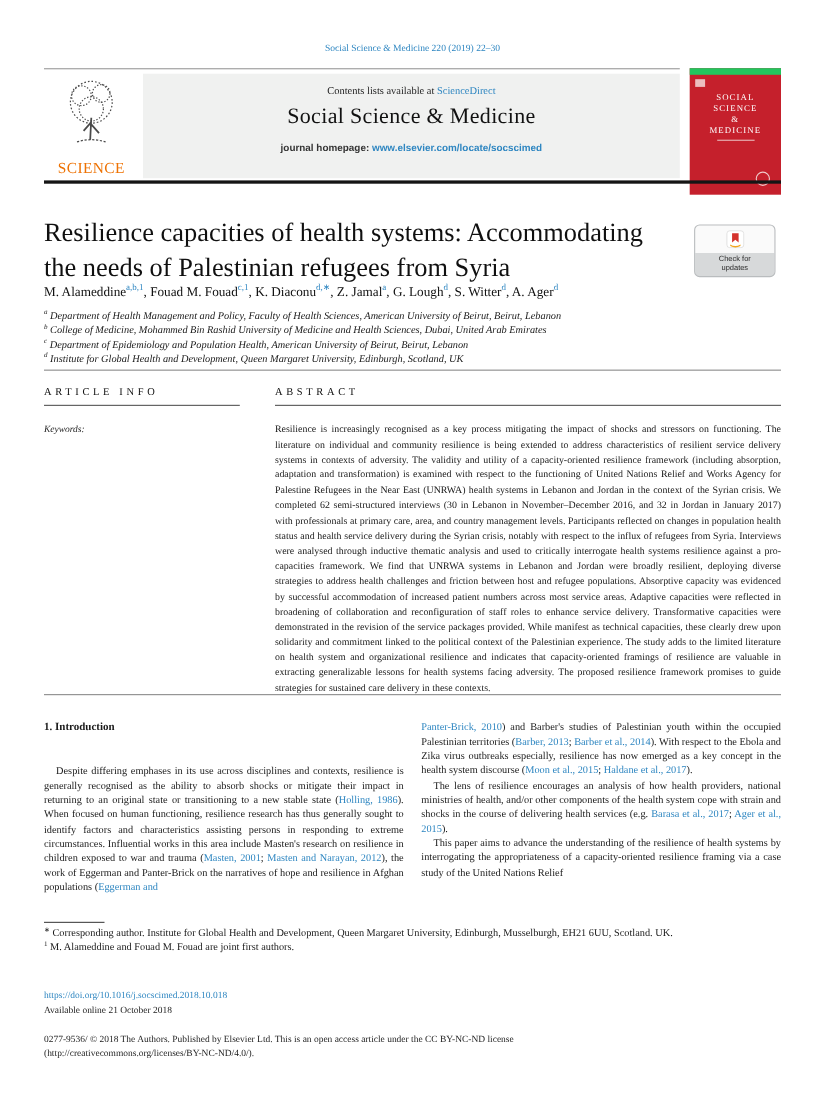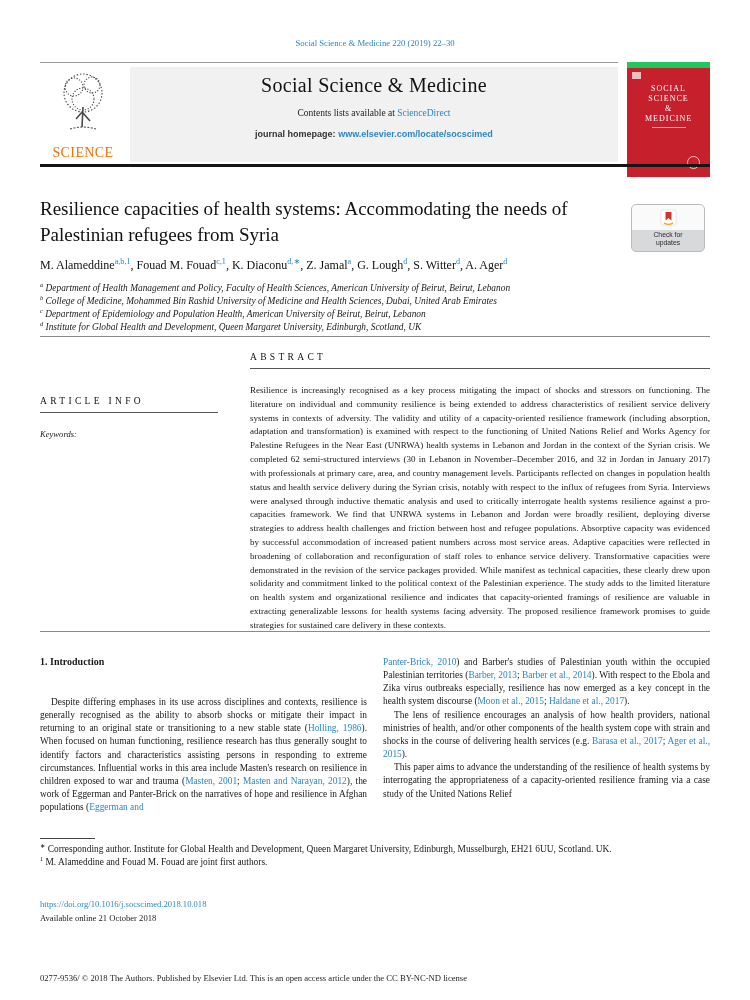--- a/index.html
+++ b/index.html
@@ -44,54 +44,54 @@
 
   
   #journal-cover{top:62px;left:627px;width:83px;height:115px;background:var(--red);border-top:6px solid #22c55e;position:absolute;}
   #cover-mark{position:absolute;top:4px;left:5px;width:9px;height:7px;background:#f3d9d9;opacity:.85;}
   #cover-title{margin-top:16px;text-align:center;color:#fff;font-size:8px;letter-spacing:1px;line-height:1.25;}
   #cover-title div{white-space:nowrap;}
   #cover-rule{width:34px;height:1px;background:#e9b9bb;margin:3px auto 0;}
   #cover-emblem{position:absolute;right:10px;bottom:8px;width:13px;height:13px;border:1.6px solid #f0c9c9;border-radius:50%;}
 
   
-  #article-title{top:196px;left:40px;width:565px;font-size:19px;line-height:1.35;color:#101010;font-family:Liberation Serif, serif;}
+  #article-title{top:196px;left:40px;width:565px;font-size:24px;line-height:1.35;color:#101010;font-family:Liberation Serif, serif;}
   #authors{top:258px;left:40px;width:660px;font-size:12px;color:#101010;}
   #affiliations{top:282px;left:40px;width:660px;font-size:7.8px;font-style:italic;line-height:1.55;color:#222;}
 
   
   #check-badge{top:204px;left:631px;width:74px;height:48px;border:1px solid #b9bcbe;border-radius:5px;background:linear-gradient(#fafafa 0 55%,#d7d9da 55% 100%);text-align:center;cursor:pointer;}
   #check-badge svg{margin-top:4px;}
   #check-text{font-family:"Liberation Sans",sans-serif;font-size:6.8px;color:#2b2b2b;line-height:1.25;margin-top:1px;}
 
   
   .sec-head{font-size:9.5px;letter-spacing:0.35em;color:#111;}
   .sec-head-rule{height:1px;background:#555;margin-top:6px;}
-  #info-col{top:352px;left:40px;width:200px;margin-top:44px;}
+  #info-col{top:352px;left:40px;width:200px;}
   #info-col .sec-head-rule{width:178px;}
   #keywords-label{margin-top:16px;font-size:8.6px;font-style:italic;}
   #keywords-list{font-size:8.6px;line-height:1.62;}
   #abstract-col{top:352px;left:250px;width:460px;}
   #abstract-text{margin-top:15px;font-size:9px;line-height:1.535;text-align:justify;color:#191919;}
 
   
   #body-row{top:656px;left:40px;width:670px;display:flex;gap:16px;}
   .col{width:327px;}
   #section1-title{font-weight:bold;font-size:10px;margin-bottom:29px;}
   .para{font-size:9.4px;line-height:1.4;text-align:justify;color:#191919;}
   .para.indent{text-indent:11px;}
 
   
   #footnotes{top:843px;left:40px;width:670px;font-size:8.3px;line-height:1.5;color:#222;}
   #footnotes .indent-sm{padding-left:9px;}
 
   
   #doi-line{top:899px;left:40px;font-size:8.6px;color:var(--link);}
   #dates{top:912px;left:40px;width:670px;font-size:8.6px;line-height:1.5;color:#1d1d1d;}
-  #copyright{top:972px;left:40px;width:670px;font-size:8.6px;line-height:1.5;color:#1d1d1d;}
+  #copyright{top:938px;left:40px;width:670px;font-size:8.6px;line-height:1.5;color:#1d1d1d;}
 </style>
 </head>
 <body>
 
 <div id="citation" class="abs">Social Science &amp; Medicine 220 (2019) 22–30</div>
 <div id="rule-top" class="abs rule"></div>
 
 <div id="elsevier-logo" class="abs">
   <span>
     <svg width="62" height="72" viewBox="0 0 62 72">
@@ -102,24 +102,24 @@
         <circle cx="31" cy="30" r="11" stroke-dasharray="1.2,1.6"></circle>
         <path d="M31 38 L30 58 M31 42 L24 50 M31 44 L38 52" stroke-width="1.6"></path>
         <path d="M18 60 Q31 56 44 60" stroke-dasharray="2,1.5"></path>
       </g>
     </svg>
   </span>
   <div id="elsevier-wordmark">SCIENCE</div>
 </div>
 
 <div id="masthead-box" class="abs">
-  <div id="journal-title">Social Science &amp; Medicine</div>
   <div id="contents-line">
     <span>Contents lists available at </span><span class="link">ScienceDirect</span>
   </div>
+  <div id="journal-title">Social Science &amp; Medicine</div>
   <div id="homepage-line">
     <span>journal homepage: </span><span class="link">www.elsevier.com/locate/socscimed</span>
   </div>
 </div>
 
 <div id="journal-cover">
   <div id="cover-mark"></div>
   <div id="cover-title">
       <div>SOCIAL</div>
       <div>SCIENCE</div>
@@ -193,13 +193,14 @@
     <div class="para"><sup>∗</sup><span> Corresponding author. Institute for Global Health and Development, Queen Margaret University, Edinburgh, Musselburgh, EH21 6UU, Scotland. UK.</span></div>
     <div class="para"><sup>1</sup><span> M. Alameddine and Fouad M. Fouad are joint first authors.</span></div>
   </div>
 
 <div id="doi-line" class="abs">https://doi.org/10.1016/j.socscimed.2018.10.018</div>
 <div id="dates" class="abs">
   <div>Available online 21 October 2018</div>
 </div>
 <div id="copyright" class="abs">
   <div>0277-9536/ © 2018 The Authors. Published by Elsevier Ltd. This is an open access article under the CC BY-NC-ND license</div>
+  <div>(http://creativecommons.org/licenses/BY-NC-ND/4.0/).</div>
 </div>
 
 </body></html>

